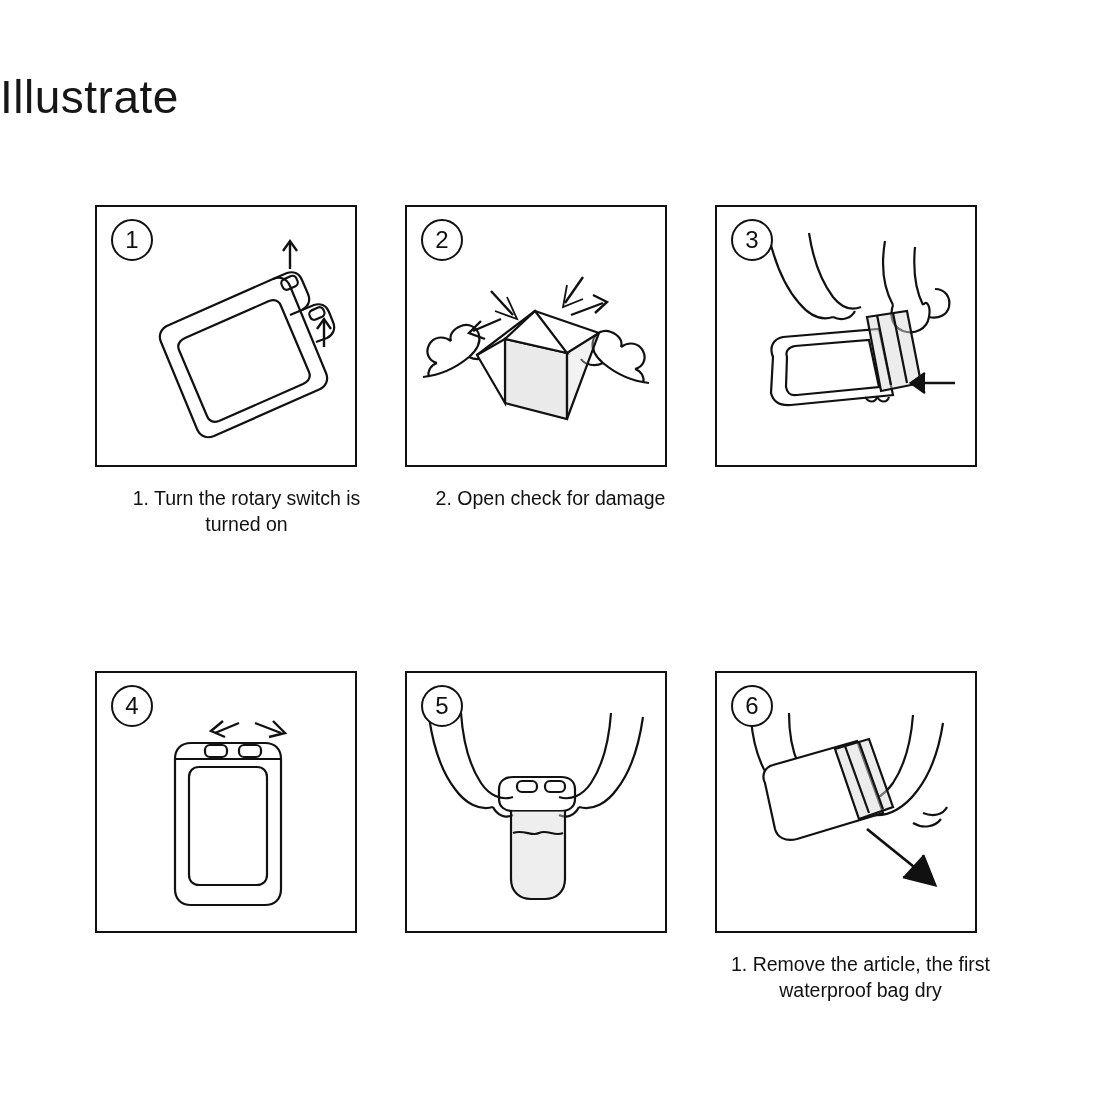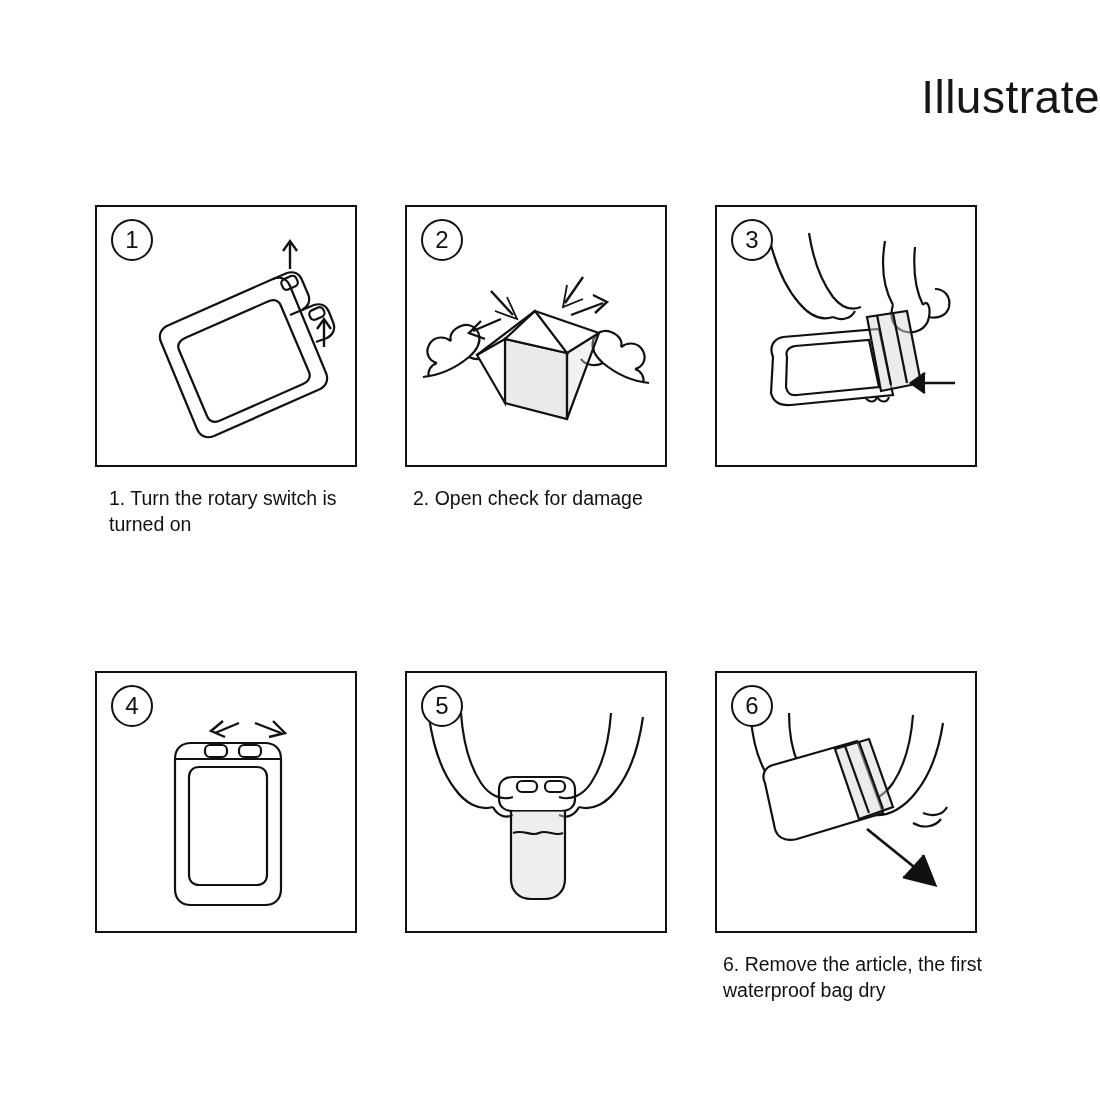--- a/index.html
+++ b/index.html
@@ -9,21 +9,21 @@
   }
   body {
     width: 1100px;
     height: 1100px;
     font-family: "Liberation Sans", sans-serif;
     color: #1a1a1a;
     position: relative;
     overflow: hidden;
   }
   .page-title {
-    text-align: right;
+    text-align: left;
     font-size: 46px;
     font-weight: 400;
     letter-spacing: 0.5px;
     margin: 0;
     padding-top: 70px;
     color: #161616;
   }
   .grid {
     position: absolute;
     top: 205px;
@@ -66,23 +66,24 @@
   .art {
     position: absolute;
     inset: 0;
   }
   .caption {
     width: 275px;
     margin-top: 18px;
     font-size: 19.5px;
     line-height: 1.35;
     color: #111;
+    text-align: center;
   }
   .cap-indent { padding-left: 14px; }
-  .cap-center { text-align: left; padding-left: 8px; }
+  .cap-center { text-align: center; padding-left: 8px; }
   svg { display: block; }
 </style>
 </head>
 <body>
 
 <h1 class="page-title">Illustrate</h1>
 
 <div class="grid">
 
   <div class="step">
@@ -260,16 +261,16 @@
           <path d="M128 73 L152 140"></path>
           <path d="M142 69 L166 136"></path>
 
           <g stroke-width="2.8">
             <path d="M150 156 L212 206"></path>
             <path d="M186 204 L218 212 L206 182" fill="#111"></path>
           </g>
         </svg>
       </div>
     </div>
-    <div class="caption cap-center">6. Remove the article, the first waterproof bag dry</div>
+    <div class="caption cap-center">1. Remove the article, the first waterproof bag dry</div>
   </div>
 
 </div>
 
 </body></html>

